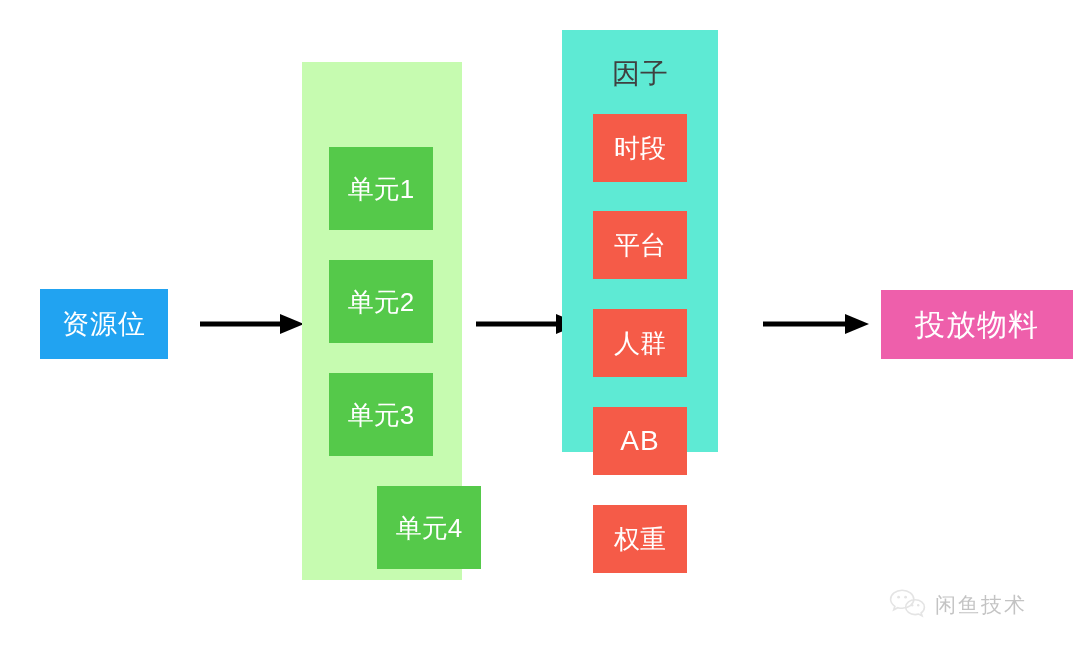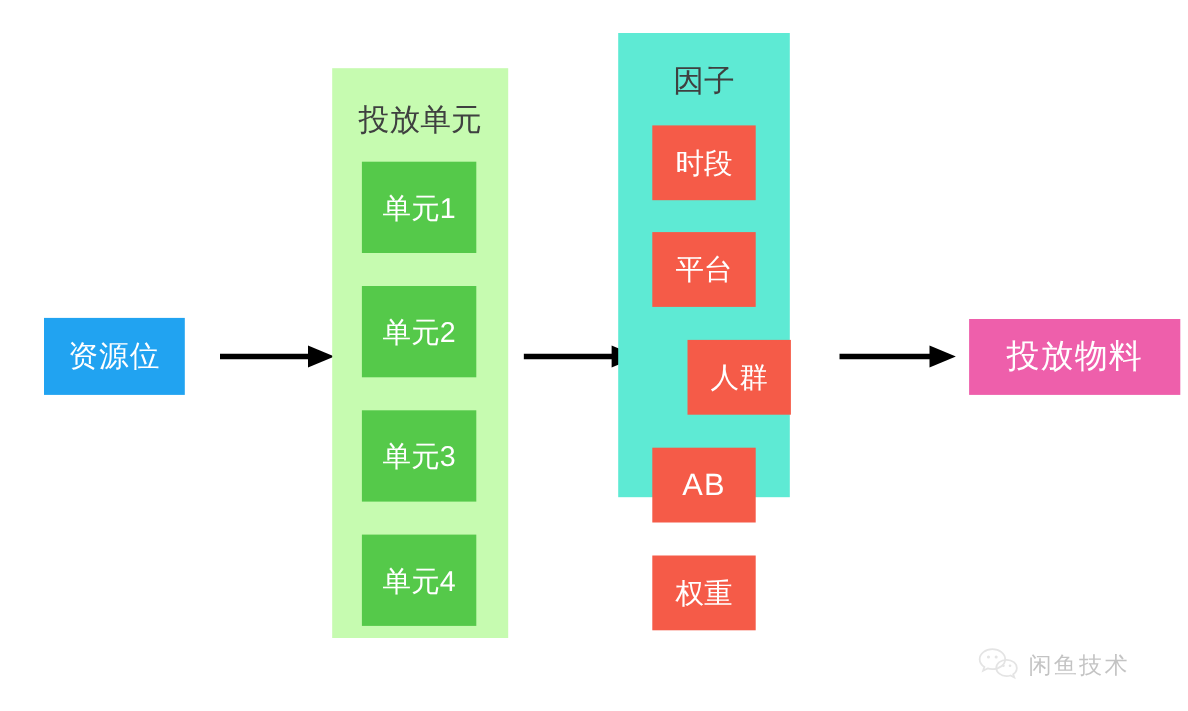--- a/index.html
+++ b/index.html
@@ -104,32 +104,32 @@
   .chip-unit {
     left: 27px;
     width: 104px;
     height: 83px;
     background: #55c94a;
     font-size: 26px;
   }
   .chip-unit.i0 { top: 85px; }
   .chip-unit.i1 { top: 198px; }
   .chip-unit.i2 { top: 311px; }
-  .chip-unit.i3 { top: 424px; }
+  .chip-unit.i3 { top: 424px; margin-left: 48px; }
 
   .chip-factor {
     left: 31px;
     width: 94px;
     height: 68px;
     background: #f55b48;
     font-size: 26px;
   }
   .chip-factor.i0 { top: 84px; }
   .chip-factor.i1 { top: 181px; }
-  .chip-factor.i2 { top: 279px; margin-left: 32px; }
+  .chip-factor.i2 { top: 279px; }
   .chip-factor.i3 { top: 377px; }
   .chip-factor.i4 { top: 475px; }
   .chip-factor.ab { font-size: 28px; letter-spacing: 1px; }
 
   
   .arrow {
     position: absolute;
     height: 26px;
     top: 311px;
   }
@@ -166,21 +166,20 @@
   <div class="node node-source">资源位</div>
 
   <div class="arrow arrow-1">
     <svg width="104" height="26" viewBox="0 0 104 26" aria-hidden="true">
       <line x1="0" y1="13" x2="84" y2="13" stroke="#000000" stroke-width="5"></line>
       <polygon points="80,3 104,13 80,23" fill="#000000"></polygon>
     </svg>
   </div>
 
   <div class="group group-units">
-    <div class="group-title">投放单元</div>
     <div class="chip chip-unit i0">单元1</div>
     <div class="chip chip-unit i1">单元2</div>
     <div class="chip chip-unit i2">单元3</div>
     <div class="chip chip-unit i3">单元4</div>
   </div>
 
   <div class="arrow arrow-2">
     <svg width="104" height="26" viewBox="0 0 104 26" aria-hidden="true">
       <line x1="0" y1="13" x2="84" y2="13" stroke="#000000" stroke-width="5"></line>
       <polygon points="80,3 104,13 80,23" fill="#000000"></polygon>

